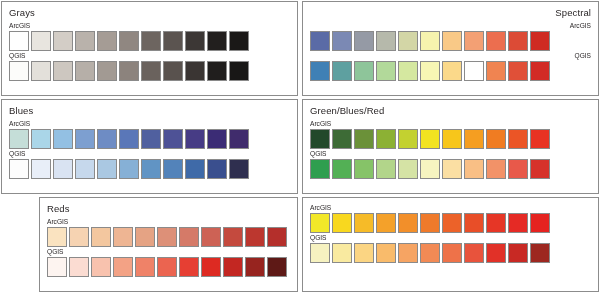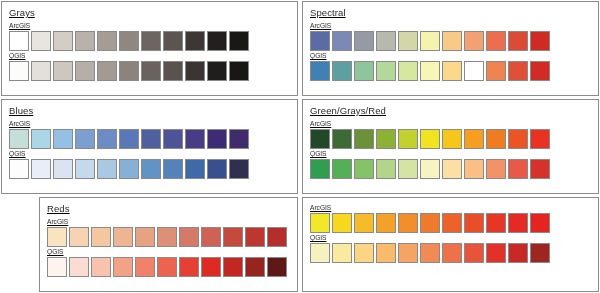--- a/index.html
+++ b/index.html
@@ -16,21 +16,20 @@
   #board {
     width: 600px;
     height: 293px;
     box-sizing: border-box;
     display: grid;
     grid-template-columns: 1fr 1fr;
     grid-template-rows: 1fr 1fr 1fr;
     column-gap: 4px;
     row-gap: 3px;
     padding: 1px;
-    text-decoration: underline;
   }
   .panel {
     box-sizing: border-box;
     border: 1px solid #8c8c8c;
     background: #ffffff;
     padding: 5px 7px 4px 7px;
     display: flex;
     flex-direction: column;
     overflow: hidden;
   }
@@ -96,21 +95,21 @@
           <div class="swatch" style="background: rgb(162, 154, 147); border-color: rgb(138, 138, 138);"></div>
           <div class="swatch" style="background: rgb(140, 131, 125); border-color: rgb(138, 138, 138);"></div>
           <div class="swatch" style="background: rgb(106, 98, 93); border-color: rgb(138, 138, 138);"></div>
           <div class="swatch" style="background: rgb(89, 82, 78); border-color: rgb(138, 138, 138);"></div>
           <div class="swatch" style="background: rgb(58, 53, 51); border-color: rgb(138, 138, 138);"></div>
           <div class="swatch" style="background: rgb(32, 30, 29); border-color: rgb(138, 138, 138);"></div>
           <div class="swatch" style="background: rgb(24, 23, 22); border-color: rgb(138, 138, 138);"></div>
         </div>
       </div>
     </div>
-    <div class="panel" style="border-color: rgb(140, 140, 140);">
+    <div class="panel" style="border-color: rgb(140, 140, 140); text-align: right;">
       <div class="panel-title">Spectral</div>
       <div class="ramp-block">
         <div class="ramp-label">ArcGIS</div>
         <div class="swatch-row">
           <div class="swatch" style="background: rgb(90, 107, 166); border-color: rgb(138, 138, 138);"></div>
           <div class="swatch" style="background: rgb(123, 137, 180); border-color: rgb(138, 138, 138);"></div>
           <div class="swatch" style="background: rgb(149, 154, 165); border-color: rgb(138, 138, 138);"></div>
           <div class="swatch" style="background: rgb(182, 185, 171); border-color: rgb(138, 138, 138);"></div>
           <div class="swatch" style="background: rgb(211, 214, 166); border-color: rgb(138, 138, 138);"></div>
           <div class="swatch" style="background: rgb(246, 243, 174); border-color: rgb(138, 138, 138);"></div>
@@ -167,21 +166,21 @@
           <div class="swatch" style="background: rgb(134, 176, 214); border-color: rgb(138, 138, 138);"></div>
           <div class="swatch" style="background: rgb(97, 148, 196); border-color: rgb(138, 138, 138);"></div>
           <div class="swatch" style="background: rgb(83, 131, 186); border-color: rgb(138, 138, 138);"></div>
           <div class="swatch" style="background: rgb(63, 106, 168); border-color: rgb(138, 138, 138);"></div>
           <div class="swatch" style="background: rgb(58, 79, 142); border-color: rgb(138, 138, 138);"></div>
           <div class="swatch" style="background: rgb(47, 47, 79); border-color: rgb(138, 138, 138);"></div>
         </div>
       </div>
     </div>
     <div class="panel" style="border-color: rgb(140, 140, 140);">
-      <div class="panel-title">Green/Grays/Red</div>
+      <div class="panel-title">Green/Blues/Red</div>
       <div class="ramp-block">
         <div class="ramp-label">ArcGIS</div>
         <div class="swatch-row">
           <div class="swatch" style="background: rgb(34, 72, 42); border-color: rgb(138, 138, 138);"></div>
           <div class="swatch" style="background: rgb(61, 107, 54); border-color: rgb(138, 138, 138);"></div>
           <div class="swatch" style="background: rgb(107, 145, 57); border-color: rgb(138, 138, 138);"></div>
           <div class="swatch" style="background: rgb(140, 177, 52); border-color: rgb(138, 138, 138);"></div>
           <div class="swatch" style="background: rgb(195, 209, 48); border-color: rgb(138, 138, 138);"></div>
           <div class="swatch" style="background: rgb(242, 227, 33); border-color: rgb(138, 138, 138);"></div>
           <div class="swatch" style="background: rgb(247, 198, 27); border-color: rgb(138, 138, 138);"></div>

